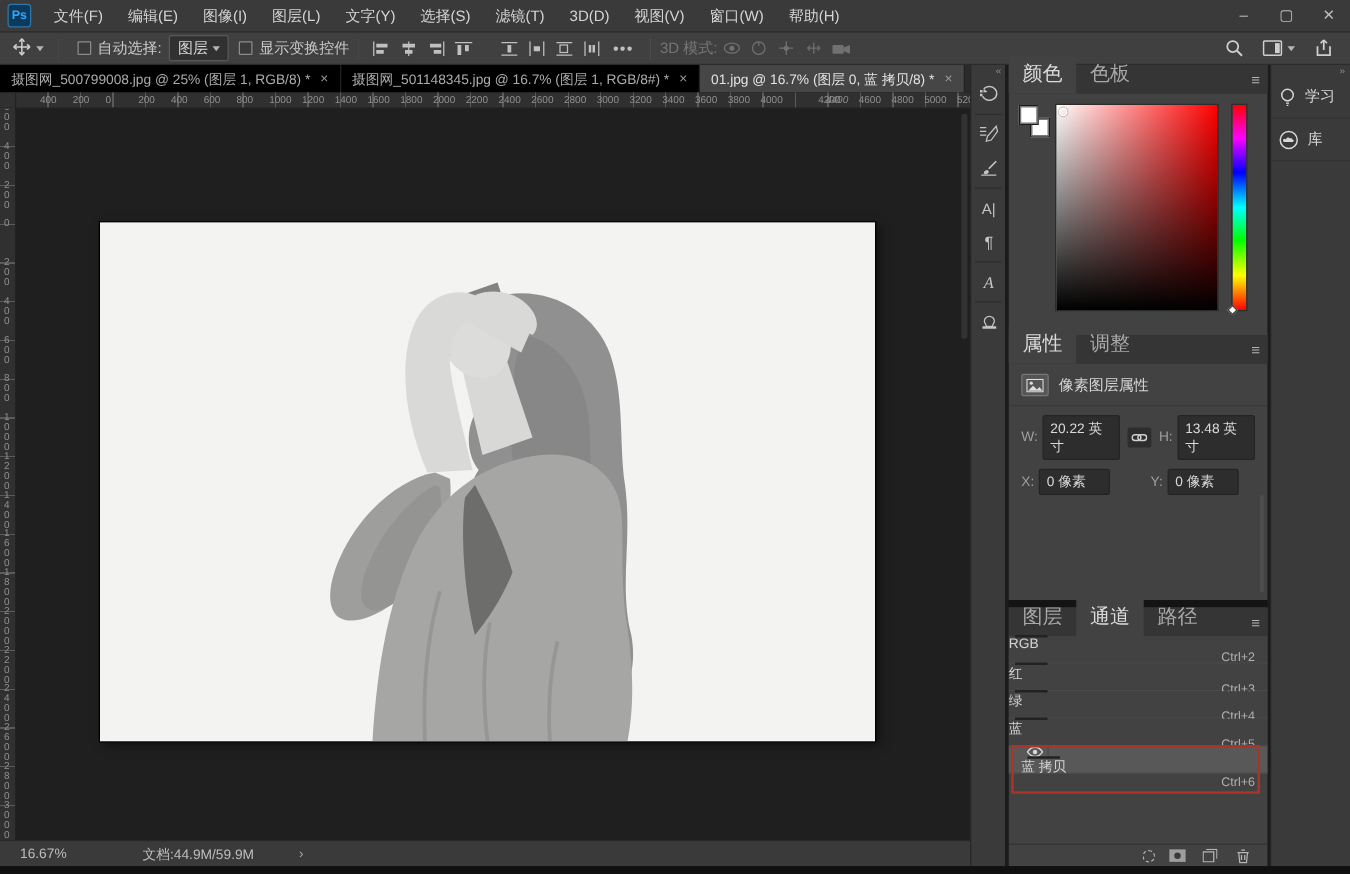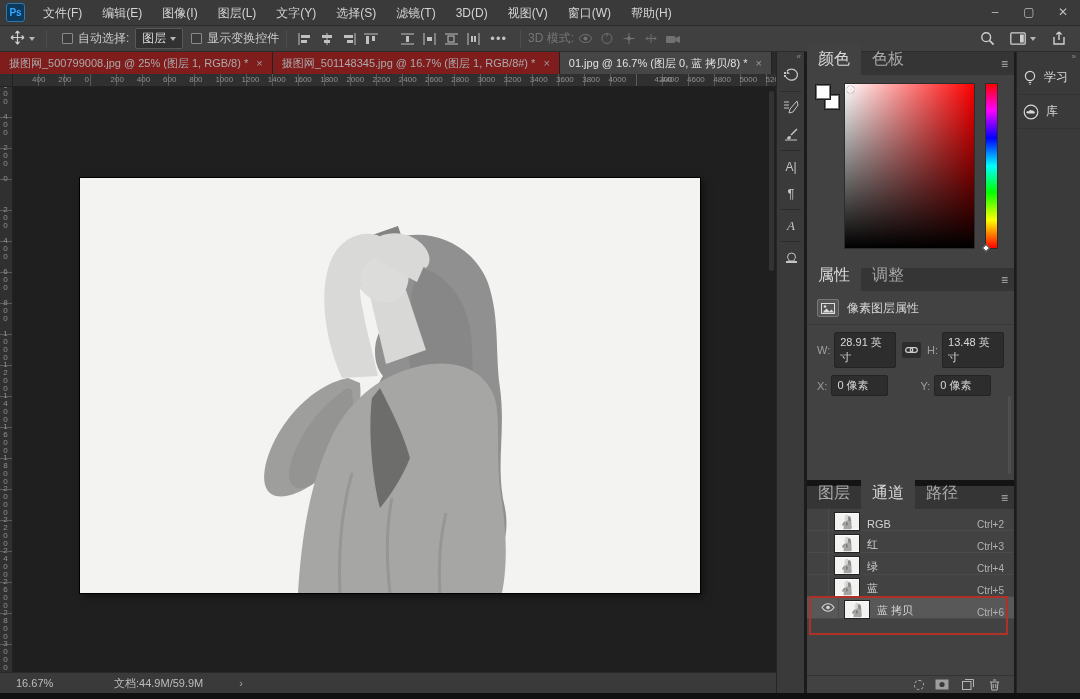--- a/index.html
+++ b/index.html
@@ -22,21 +22,21 @@
   .opt-label { color:#c9c9c9; }
   .opt-select { display:flex; align-items:center; background:#313131; border:1px solid #585858; border-radius:2px; padding:1px 6px; margin-left:6px; color:#d8d8d8; }
   .icon-btn { width:22px; height:20px; display:flex; align-items:center; justify-content:center; border-radius:2px; }
   .icon-btn svg { display:block; }
   .dim { opacity:.38;text-align:right; }
   .more-dots { font-size:13px; letter-spacing:1px; color:#c0c0c0; padding:0 6px; }
   #optionsbar .right-icons { margin-left:auto; display:flex; align-items:center; padding-right:10px; gap:10px; }
 
   
   #tabbar { position:absolute; left:0; top:52px; width:776px; height:22px; background:#2a2a2a; display:flex; }
-  .doc-tab { display:flex; align-items:center; font-size:11px; color:#ababab; background:#7f1d1d; border-right:1px solid #222; padding:0 9px; white-space:nowrap; }
+  .doc-tab { display:flex; align-items:center; font-size:11px; color:#ababab; background:#000000; border-right:1px solid #222; padding:0 9px; white-space:nowrap; }
   .doc-tab.active { background:#464646; color:#e2e2e2; }
   .doc-tab .tab-close { margin-left:8px; font-size:11px; color:#9a9a9a; }
 
   
   #canvas-area { position:absolute; left:0; top:74px; width:776px; height:598px; background:#1f1f1f; }
   #ruler-corner { position:absolute; left:0; top:0; width:13px; height:13px; background:#303030; border-right:1px solid #222; border-bottom:1px solid #222; }
   #h-ruler { position:absolute; left:13px; top:0; width:763px; height:13px; background:#303030; border-bottom:1px solid #222;
     background-image:repeating-linear-gradient(to right,transparent 0 25px,#5a5a5a 25px 26px); overflow:hidden; }
   .hr-label { position:absolute; top:1px; font-size:8px; color:#909090; transform:translateX(2px); }
   #v-ruler { position:absolute; left:0; top:13px; width:13px; height:585px; background:#303030; border-right:1px solid #222;
@@ -88,21 +88,21 @@
   .type-icon { width:22px; height:18px; background:#555; border:1px solid #777; border-radius:2px; display:flex; align-items:center; justify-content:center; }
   .props-type span { font-size:12px; color:#d6d6d6; }
   .dim-row { display:flex; align-items:center; font-size:11px; color:#9f9f9f; padding:7px 10px 0; gap:4px; }
   .field { background:#2d2d2d; border:1px solid #242424; border-radius:2px; color:#d9d9d9; padding:2px 5px; min-width:57px; font-size:11px; }
   .link-btn { width:20px; height:16px; background:#2d2d2d; border-radius:2px; display:flex; align-items:center; justify-content:center; margin:0 2px; }
   #props-scroll { position:absolute; right:3px; top:128px; width:3px; height:78px; background:#5a5a5a; opacity:.55; border-radius:2px; }
 
   
   #channels-panel { top:434px; height:207px; }
   .ch-rows { position:relative; }
-  .ch-row { display:flex; align-items:flex-end; height:22px; border-bottom:1px solid #4a4a4a; background:#424242; position:relative; }
+  .ch-row { display:flex; align-items:flex-start; height:22px; border-bottom:1px solid #4a4a4a; background:#424242; position:relative;flex-direction:column; }
   .ch-row.selected { background:#585858;padding-left:10px; }
   .eye-col { width:22px; height:22px; border-right:1px solid #4a4a4a; display:flex; align-items:center; justify-content:center; }
   .eye-col svg { display:none; }
   .ch-row.visible .eye-col svg { display:block; }
   .ch-thumb { width:24px; height:17px; background:#fff; outline:1px solid #222; margin:0 8px 0 6px; }
   .ch-name { font-size:11px; color:#d4d4d4; }
   .ch-key { margin-left:auto; margin-right:10px; font-size:10px; color:#b2b2b2; }
   #red-annotation { position:absolute; left:2px; top:108px; width:199px; height:39px; border:2px solid #b03127; pointer-events:none; z-index:5; }
   .ch-bottom { position:absolute; left:0; bottom:0; width:207px; height:18px; border-top:1px solid #333; display:flex; align-items:center; justify-content:flex-end; gap:10px; padding-right:12px; }
   .dashed-circle { width:10px; height:10px; border:1px dashed #b5b5b5; border-radius:50%; }
@@ -461,21 +461,21 @@
         <svg width="14" height="11" viewBox="0 0 14 11">
             <rect x="0.5" y="0.5" width="13" height="10" fill="none" stroke="#ddd"></rect>
             <circle cx="4" cy="3.5" r="1.3" fill="#ddd"></circle>
             <path d="M1.5 9.5l4-4 3 3 2-2 2.5 3z" fill="#ddd"></path>
           </svg>
       </span>
       <span>像素图层属性</span>
     </div>
     <div class="dim-row">
       <span>W:</span>
-      <span class="field">28.91 英寸</span>
+      <span class="field">20.22 英寸</span>
       <span class="link-btn">
         <svg width="13" height="8" viewBox="0 0 13 8">
             <rect x="0.7" y="1.7" width="7" height="4.6" rx="2.3" fill="none" stroke="#cfcfcf" stroke-width="1.2"></rect>
             <rect x="5.3" y="1.7" width="7" height="4.6" rx="2.3" fill="none" stroke="#cfcfcf" stroke-width="1.2"></rect>
           </svg>
       </span>
       <span>H:</span>
       <span class="field">13.48 英寸</span>
     </div>
     <div class="dim-row">

